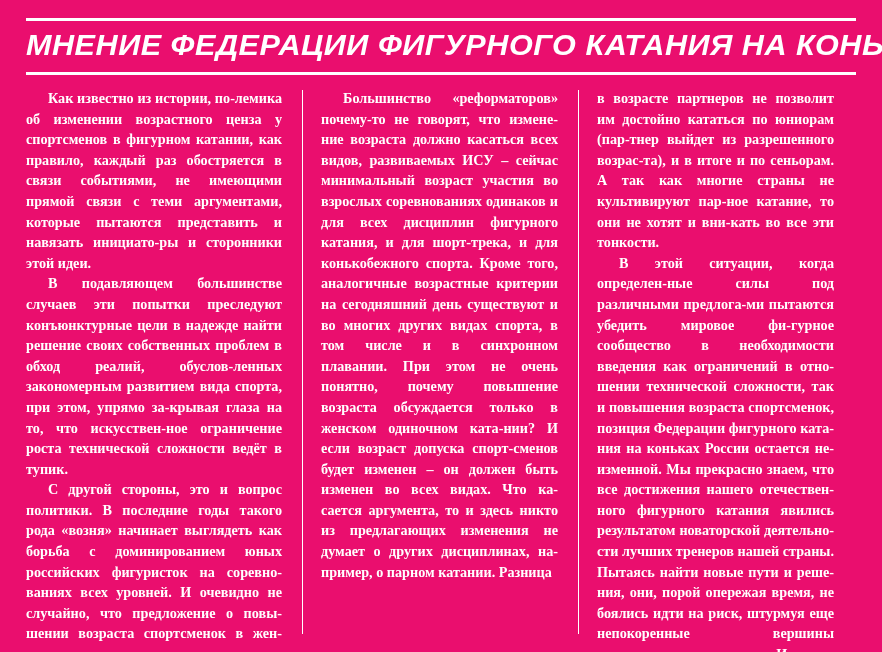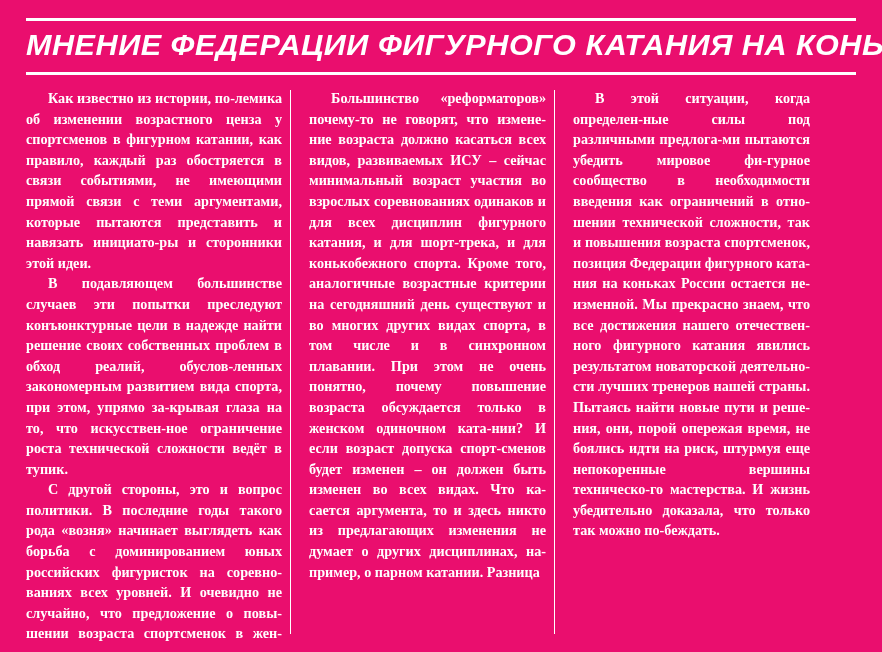--- a/index.html
+++ b/index.html
@@ -51,21 +51,21 @@
   .rule-top { top: 18px; }
   .rule-bottom { top: 72px; }
 
   .columns {
     position: absolute;
     left: 26px;
     top: 88px;
     width: 830px;
     height: 548px;
     display: flex;
-    gap: 0;
+    gap: 12px;
   }
   .col {
     width: 264px;
     position: relative;
     padding: 0 8px 0 0;
     box-sizing: border-box;
   }
   .col + .col {
     padding-left: 19px;
   }
@@ -113,17 +113,18 @@
       <p class="indent">С другой стороны, это и вопрос политики. В последние годы такого рода «возня» начинает выглядеть как борьба с доминированием юных российских фигуристок на соревно-ваниях всех уровней. И очевидно не случайно, что предложение о повы-шении возраста спортсменок в жен-ском одиночном катании в срочном</p>
     </div>
 
     <div class="col">
       <div class="col-sep"></div>
       <p class="indent">Большинство «реформаторов» почему-то не говорят, что измене-ние возраста должно касаться всех видов, развиваемых ИСУ – сейчас минимальный возраст участия во взрослых соревнованиях одинаков и для всех дисциплин фигурного катания, и для шорт-трека, и для конькобежного спорта. Кроме того, аналогичные возрастные критерии на сегодняшний день существуют и во многих других видах спорта, в том числе и в синхронном плавании. При этом не очень понятно, почему повышение возраста обсуждается только в женском одиночном ката-нии? И если возраст допуска спорт-сменов будет изменен – он должен быть изменен во всех видах. Что ка-сается аргумента, то и здесь никто из предлагающих изменения не думает о других дисциплинах, на-пример, о парном катании. Разница</p>
     </div>
 
     <div class="col">
       <div class="col-sep"></div>
+      <p>в возрасте партнеров не позволит им достойно кататься по юниорам (пар-тнер выйдет из разрешенного возрас-та), и в итоге и по сеньорам. А так как многие страны не культивируют пар-ное катание, то они не хотят и вни-кать во все эти тонкости.</p>
       <p class="indent">В этой ситуации, когда определен-ные силы под различными предлога-ми пытаются убедить мировое фи-гурное сообщество в необходимости введения как ограничений в отно-шении технической сложности, так и повышения возраста спортсменок, позиция Федерации фигурного ката-ния на коньках России остается не-изменной. Мы прекрасно знаем, что все достижения нашего отечествен-ного фигурного катания явились результатом новаторской деятельно-сти лучших тренеров нашей страны. Пытаясь найти новые пути и реше-ния, они, порой опережая время, не боялись идти на риск, штурмуя еще непокоренные вершины техническо-го мастерства. И жизнь убедительно доказала, что только так можно по-беждать.</p>
     </div>
 
   </div>
 </div>
 
 </body></html>

